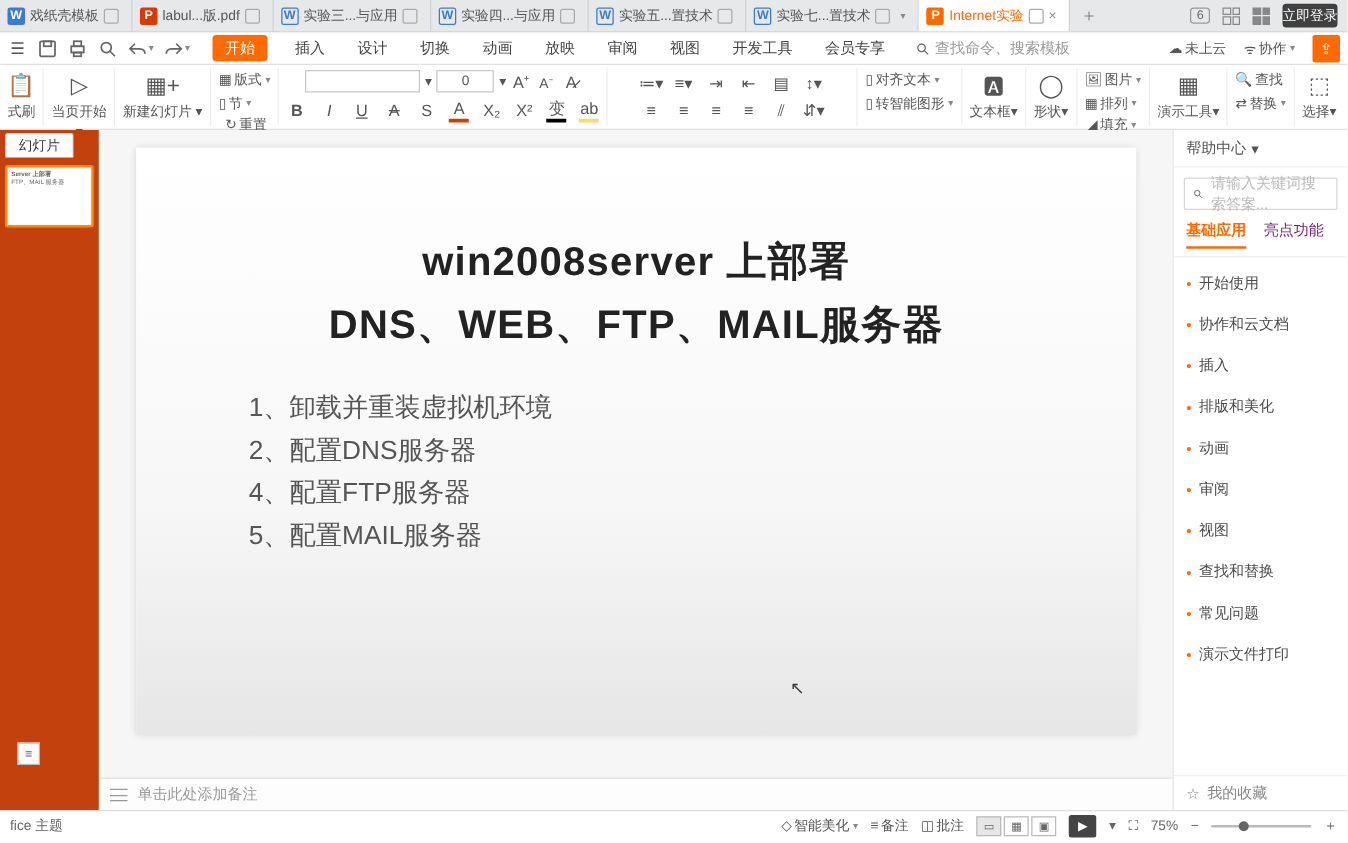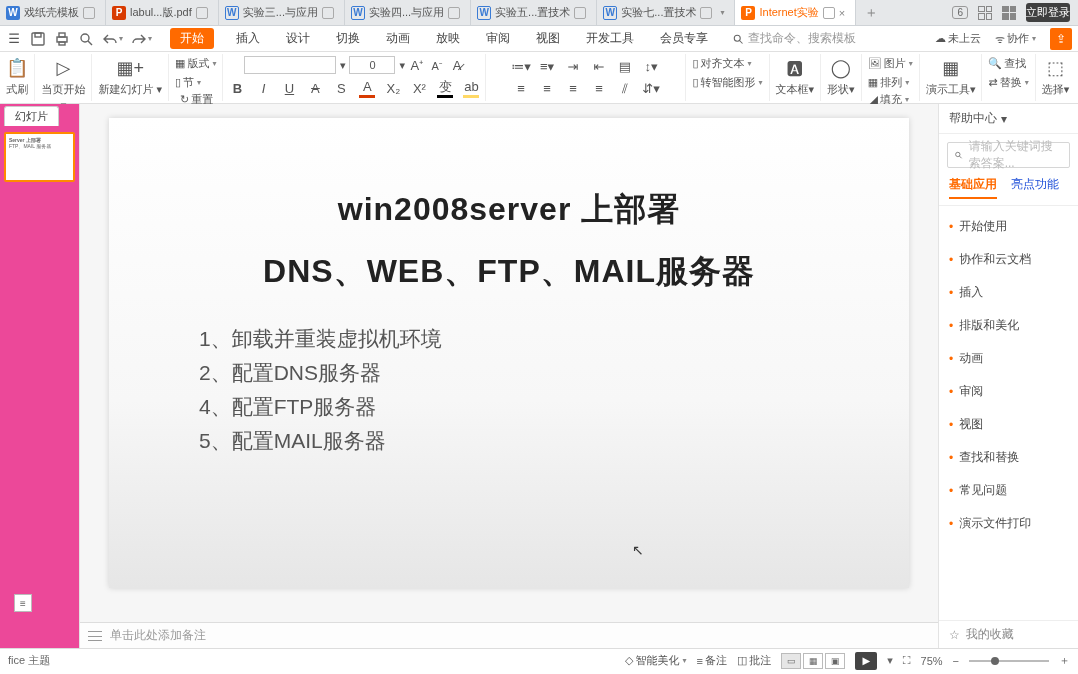--- a/index.html
+++ b/index.html
@@ -42,46 +42,46 @@
 .stack { display:flex;flex-direction:column;gap:4px; }
 .font-box { display:flex;align-items:center;gap:4px;}
 .font-name { width:92px;height:18px;border:1px solid #c8c8c8; }
 .font-size { width:46px;height:18px;border:1px solid #c8c8c8;text-align:center;font-size:11px;line-height:16px;color:#555; }
 .ic { width:16px;height:16px;display:inline-flex;align-items:center;justify-content:center;font-size:13px;color:#555; }
 .color-bar { width:16px;height:3px;display:block; }
 .red-bar { background:#d83b01; } .yellow-bar { background:#ffd966; } .black-bar { background:#000; }
 
 
 .main { display:flex; height: 596px; }
-.thumbs { width:80px; border-right:1px solid #e3e3e3; background:#ec4899; }
+.thumbs { width:80px; border-right:1px solid #e3e3e3; background:#c2410c; }
 .thumbs-tab { height:22px;display:flex;align-items:flex-end;padding-left:4px; }
 .thumbs-tab span { background:#fff;border:1px solid #ccc;border-bottom:none;padding:2px 10px;font-size:11px;border-radius:3px 3px 0 0; }
 .thumb { margin:6px 4px;border:2px solid #ff8a00;height:50px;background:#fff;border-radius:2px;padding:3px;font-size:5px;line-height:6px;color:#666;overflow:hidden; }
 
 .canvas-wrap { flex:1; display:flex; flex-direction:column; background:#f6f6f6; }
 .canvas-area { flex:1; overflow:auto; position:relative; padding:14px 18px 0 18px; }
 .slide { margin:0 auto; width:800px; height:470px; background:linear-gradient(#ffffff,#f7f7f7 60%,#e6e6e6); box-shadow:0 0 6px rgba(0,0,0,.15); position:relative; padding:70px 50px 40px 50px; }
 .slide h1 { text-align:center; font-size:32px; font-weight:bold; color:#222; letter-spacing:1px;}
-.slide h1.second { margin-top:18px; }
+.slide h1.second { margin-top:6px; }
 .slide ol { list-style:none; margin:28px 0 0 40px; }
 .slide ol li { font-size:21px; color:#555; line-height:34px; }
 .cursor-ptr { position:absolute; left:552px; top:438px; font-size:14px; pointer-events:none; }
 
 .ruler-btn { position:absolute; left:14px; bottom:62px; width:18px;height:18px;border:1px solid #bbb;display:flex;align-items:center;justify-content:center;font-size:10px;color:#666;background:#fff; }
 
 .notes { height:26px; border-top:1px solid #ddd; background:#fdfdfd; display:flex;align-items:center;gap:8px;padding:0 8px;color:#9a9a9a;font-size:12px; }
 .notes .lines-ico { width:14px;height:10px;border-top:1px solid #999;border-bottom:1px solid #999;position:relative; }
 .notes .lines-ico::after{content:"";position:absolute;left:0;right:0;top:4px;border-top:1px solid #999;}
 
 
 .help-pane { width:140px; border-left:1px solid #e3e3e3; background:#fff; display:flex;flex-direction:column; font-size:12px; color:#555; }
 .help-title { padding:6px 10px; border-bottom:1px solid #eee; display:flex;align-items:center;gap:4px; }
 .help-search { margin:8px; border:1px solid #d6d6d6; height:26px; display:flex;align-items:center;padding:0 6px;gap:6px;color:#bbb;border-radius:2px;justify-content:center; }
 .help-tabs { display:flex; gap:14px; padding:0 10px 6px 10px; border-bottom:1px solid #eee; }
-.help-tabs .ht { color:#1d4ed8; padding-bottom:4px;}
+.help-tabs .ht { color:#701a75; padding-bottom:4px;}
 .help-tabs .ht.active { color:#ff6a00;border-bottom:2px solid #ff6a00;font-weight:bold; }
 .help-list { flex:1; overflow:auto; padding:4px 0; }
 .help-list .hl { padding:8px 10px; font-size:12px; color:#4a4a4a; display:flex;align-items:center;gap:6px; }
 .help-list .hl::before { content:"•"; color:#ff6a00; }
 .help-fav { height:28px;border-top:1px solid #eee;display:flex;align-items:center;gap:6px;padding:0 10px;color:#888; }
 
 
 .statusbar { height:24px; border-top:1px solid #ddd; display:flex;align-items:center; font-size:11px; color:#666; padding:0 8px; gap:10px; }
 .statusbar .left-status { flex-shrink:0; }
 .statusbar .right-status { margin-left:auto; display:flex;align-items:center;gap:10px; }

